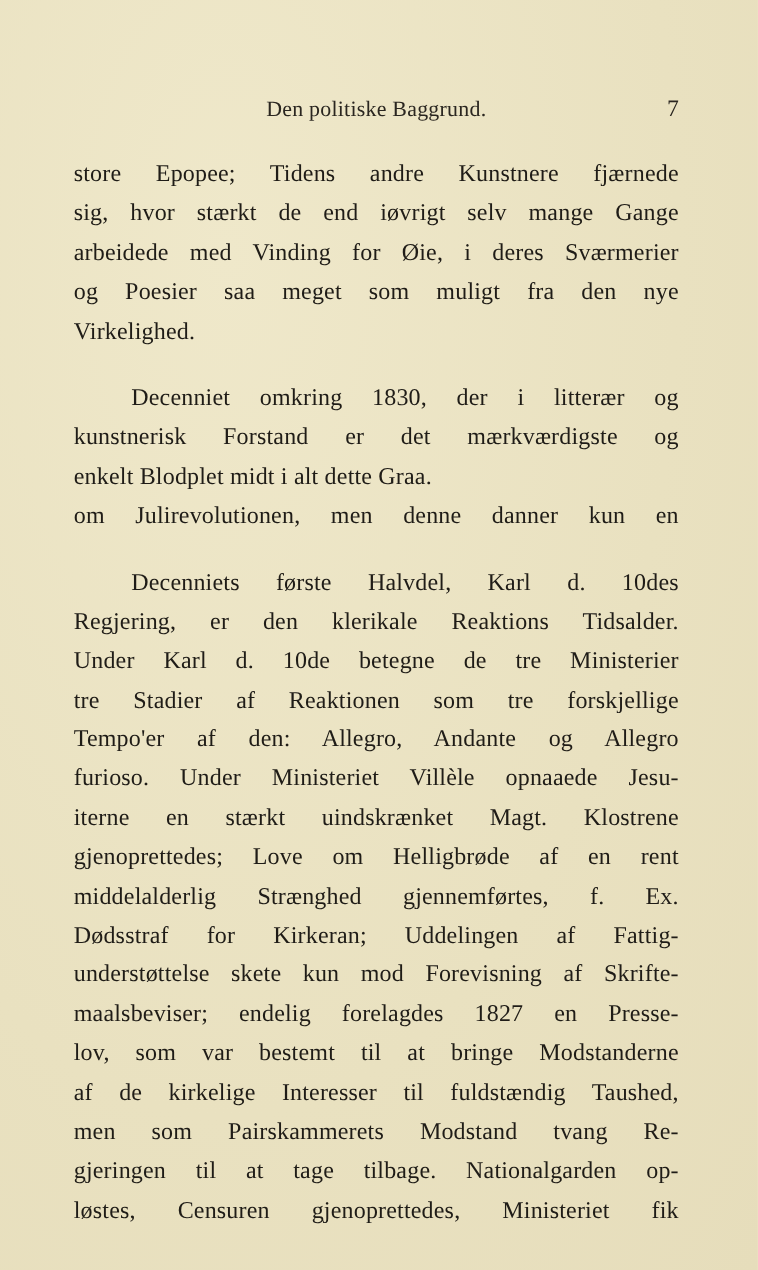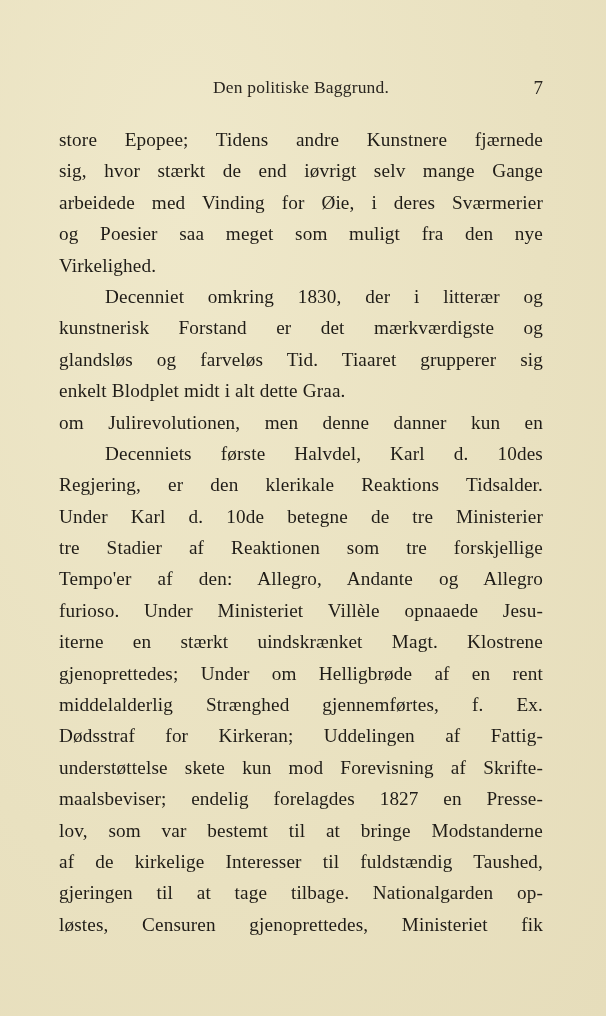--- a/index.html
+++ b/index.html
@@ -59,52 +59,53 @@
       white-space: nowrap;
       text-align: justify;
       text-align-last: justify;
       letter-spacing: 0.15px;
     }
     .line.last {
       text-align-last: left;
     }
     .line.indent {
       padding-left: 46px;
+      margin-top: 22px;
     }
   </style>
 </head>
 <body>
 
 <div class="page">
   <div class="running-head">
     <span class="running-title">Den politiske Baggrund.</span>
     <span class="page-number">7</span>
   </div>
 
   <div class="body-text">
     <span class="line">store Epopee; Tidens andre Kunstnere fjærnede</span>
     <span class="line">sig, hvor stærkt de end iøvrigt selv mange Gange</span>
     <span class="line">arbeidede med Vinding for Øie, i deres Sværmerier</span>
     <span class="line">og Poesier saa meget som muligt fra den nye</span>
     <span class="line last">Virkelighed.</span>
     <span class="line indent">Decenniet omkring 1830, der i litterær og</span>
     <span class="line">kunstnerisk Forstand er det mærkværdigste og</span>
-    <span class="line">glandsløs og farveløs Tid. Tiaaret grupperer sig</span>
     <span class="line last">enkelt Blodplet midt i alt dette Graa.</span>
     <span class="line">om Julirevolutionen, men denne danner kun en</span>
     <span class="line indent">Decenniets første Halvdel, Karl d. 10des</span>
     <span class="line">Regjering, er den klerikale Reaktions Tidsalder.</span>
     <span class="line">Under Karl d. 10de betegne de tre Ministerier</span>
     <span class="line">tre Stadier af Reaktionen som tre forskjellige</span>
     <span class="line">Tempo'er af den: Allegro, Andante og Allegro</span>
     <span class="line">furioso. Under Ministeriet Villèle opnaaede Jesu-</span>
     <span class="line">iterne en stærkt uindskrænket Magt. Klostrene</span>
-    <span class="line">gjenoprettedes; Under om Helligbrøde af en rent</span>
+    <span class="line">gjenoprettedes; Love om Helligbrøde af en rent</span>
     <span class="line">middelalderlig Strænghed gjennemførtes, f. Ex.</span>
     <span class="line">Dødsstraf for Kirkeran; Uddelingen af Fattig-</span>
     <span class="line">understøttelse skete kun mod Forevisning af Skrifte-</span>
     <span class="line">maalsbeviser; endelig forelagdes 1827 en Presse-</span>
     <span class="line">lov, som var bestemt til at bringe Modstanderne</span>
     <span class="line">af de kirkelige Interesser til fuldstændig Taushed,</span>
+    <span class="line">men som Pairskammerets Modstand tvang Re-</span>
     <span class="line">gjeringen til at tage tilbage. Nationalgarden op-</span>
     <span class="line">løstes, Censuren gjenoprettedes, Ministeriet fik</span>
   </div>
 </div>
 
 </body></html>

